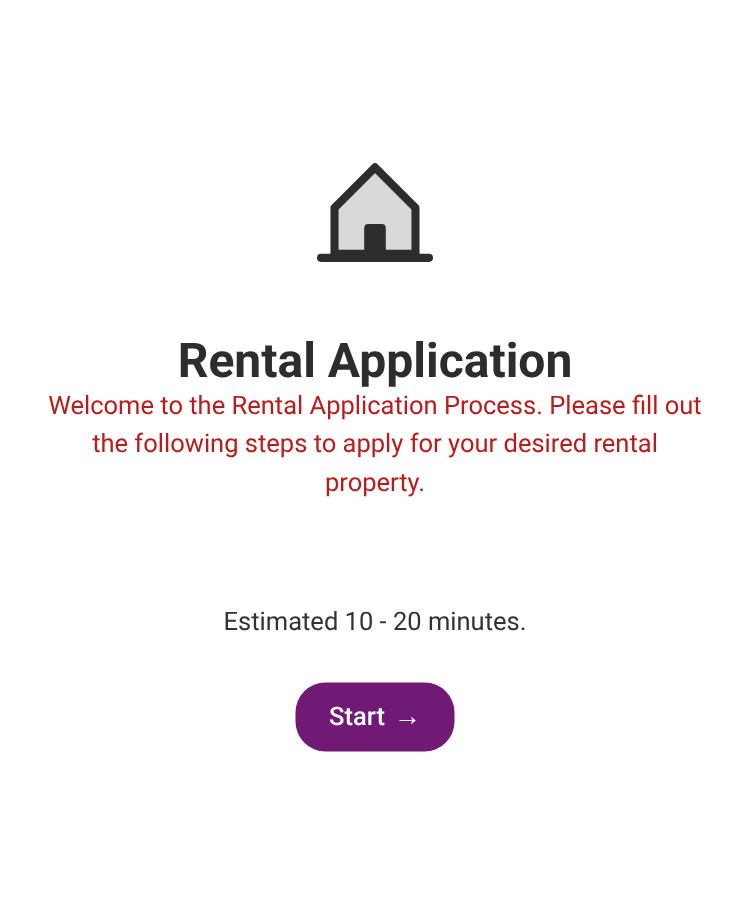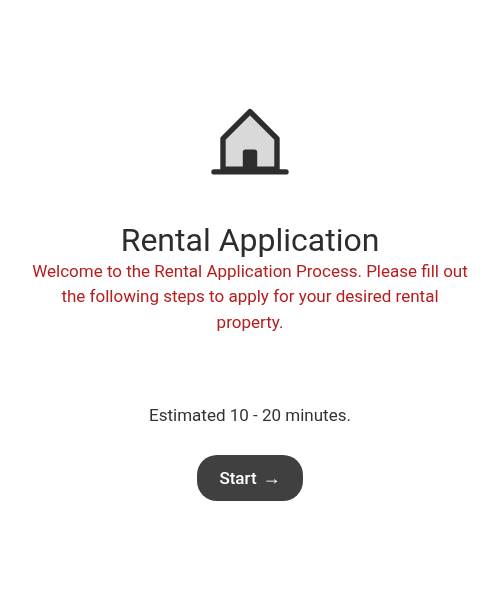--- a/index.html
+++ b/index.html
@@ -16,41 +16,41 @@
       flex-direction: column;
       align-items: center;
       justify-content: center;
       padding: 30px;
     }
     .icon-wrap {
       margin-bottom: 28px;
     }
     .title {
       font-size: 32px;
-      font-weight: 400;
+      font-weight: 700;
       color: #2d2d2d;
       text-align: right;
     }
     .description {
       font-size: 17px;
       color: #b91c1c;
       text-align: center;
       line-height: 1.5;
       margin-bottom: 22px;
       max-width: 440px;
     }
     .estimate {
       font-size: 17px;
       color: #333333;
       text-align: center;
       margin-bottom: 30px;
       margin-top: 48px;
     }
     .start-btn {
-      background: #404040;
+      background: #701a75;
       color: #ffffff;
       border: none;
       border-radius: 20px;
       padding: 13px 22px;
       font-size: 17px;
       font-weight: 500;
       cursor: pointer;
       display: inline-flex;
       align-items: center;
       gap: 6px;

